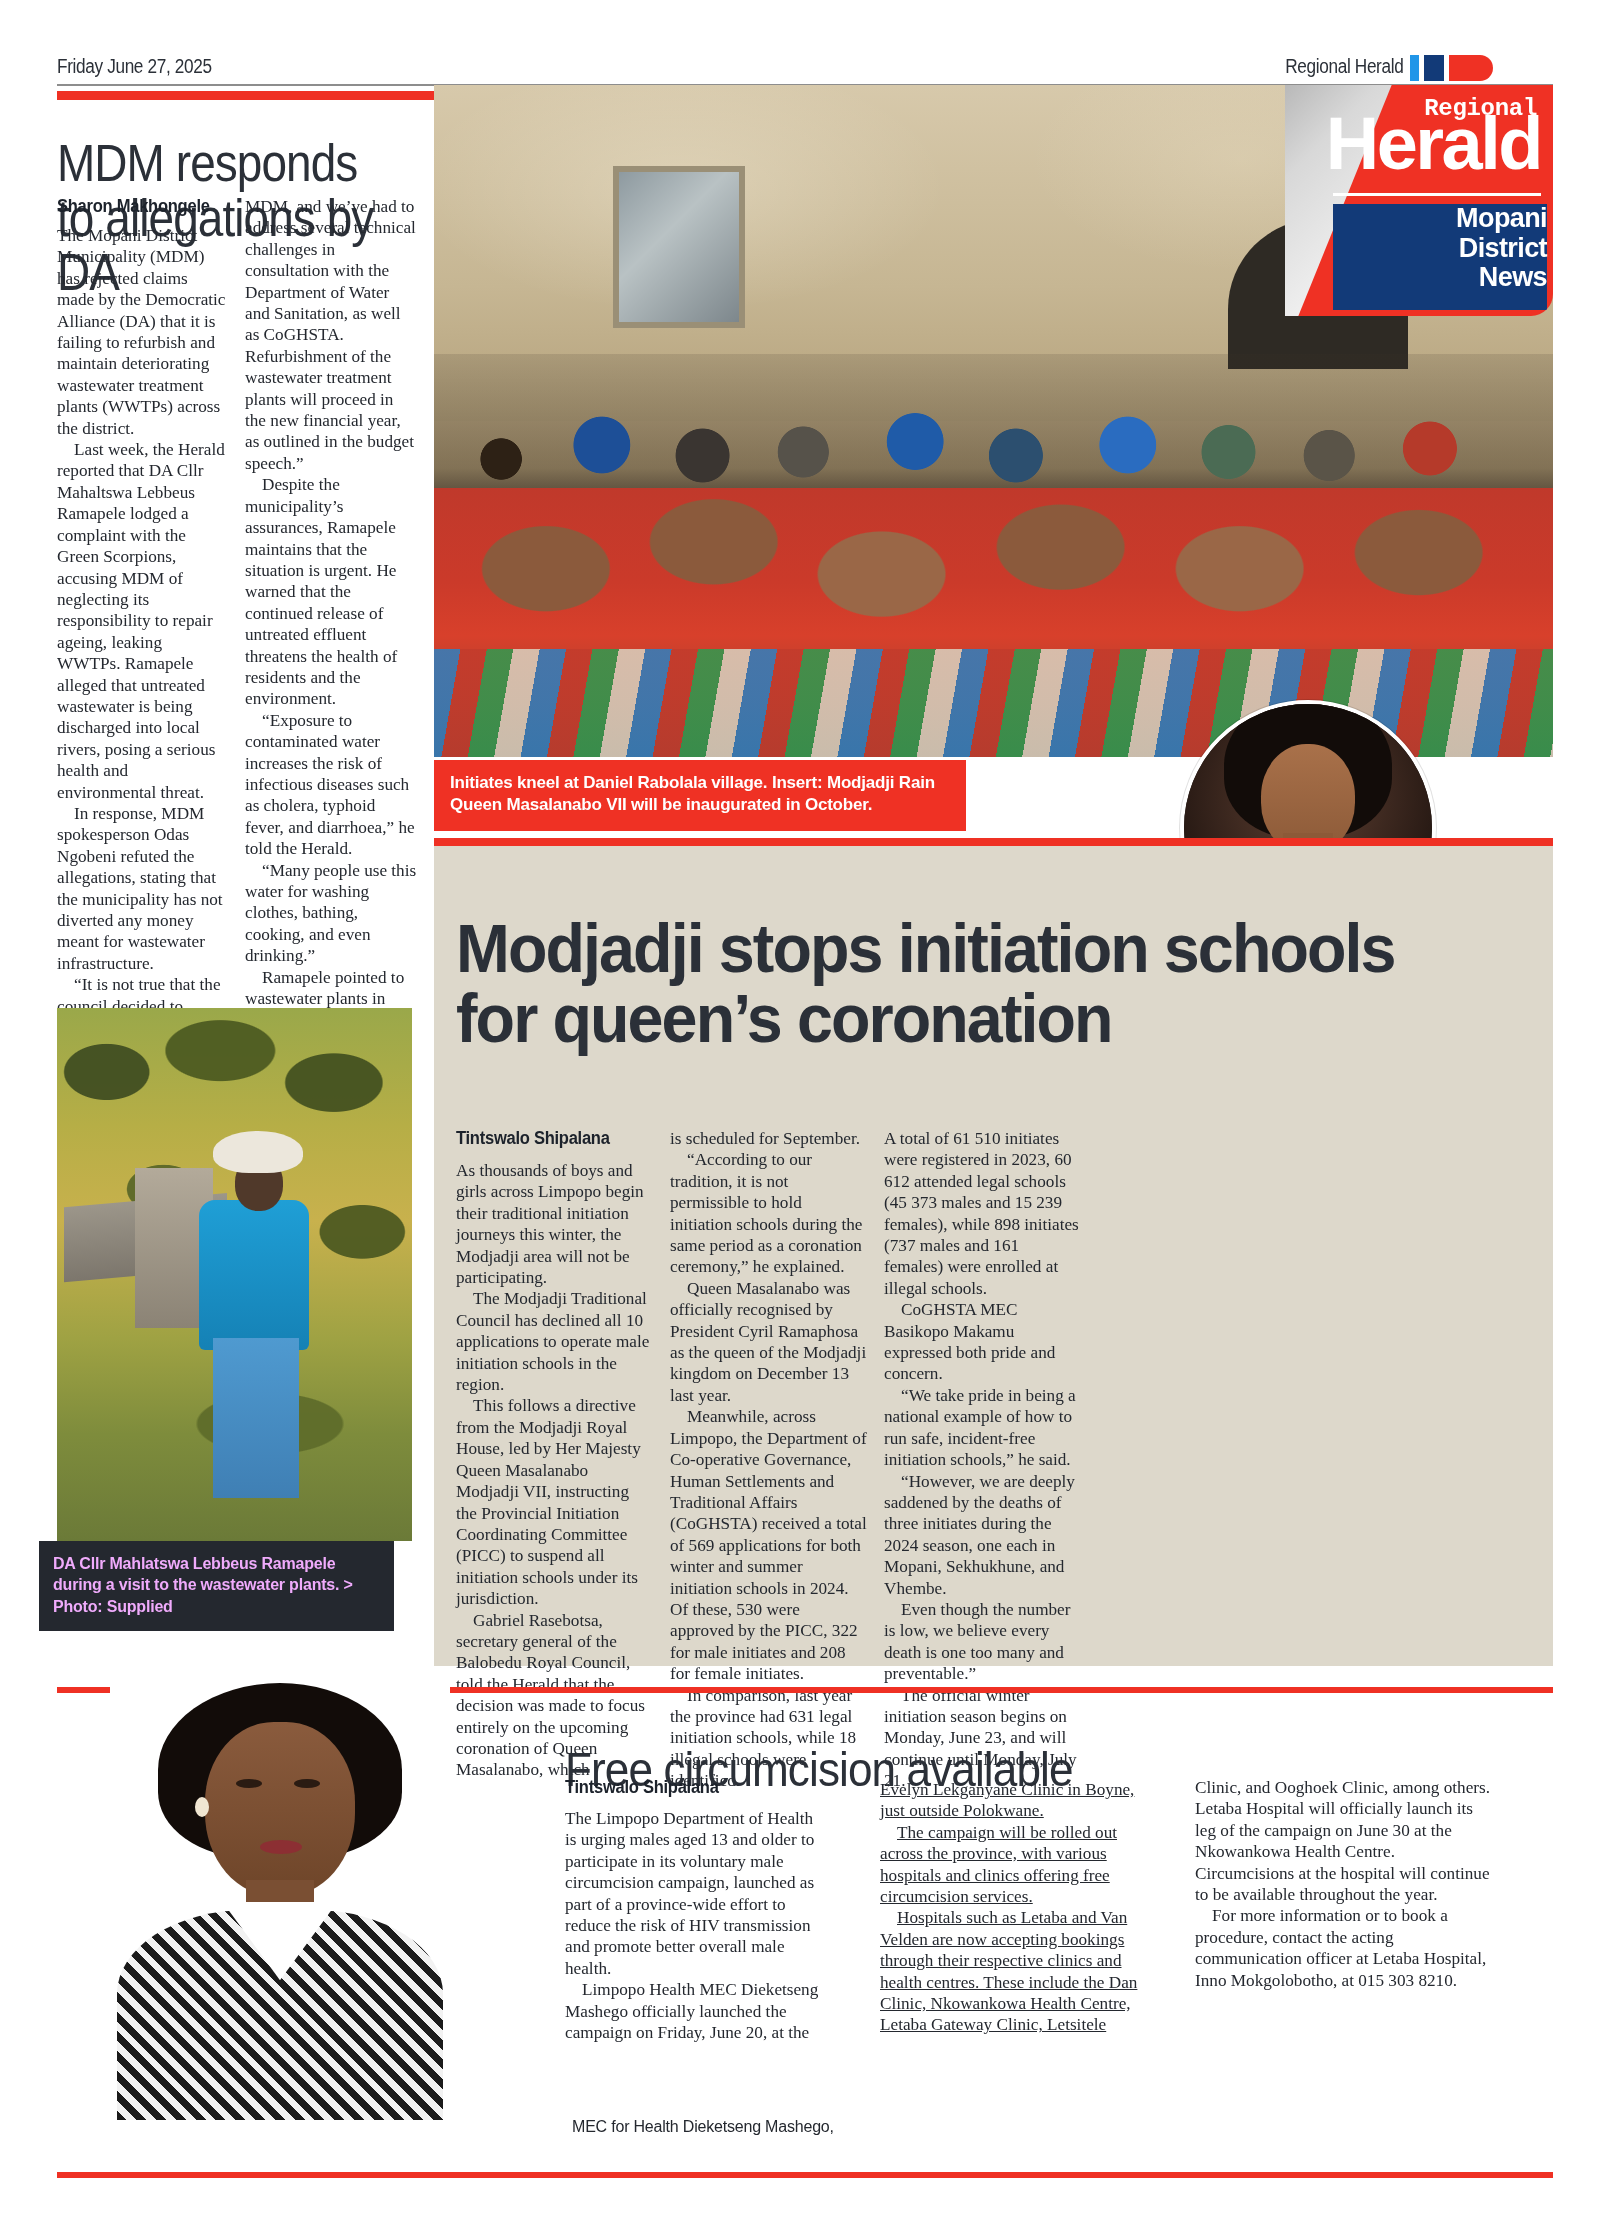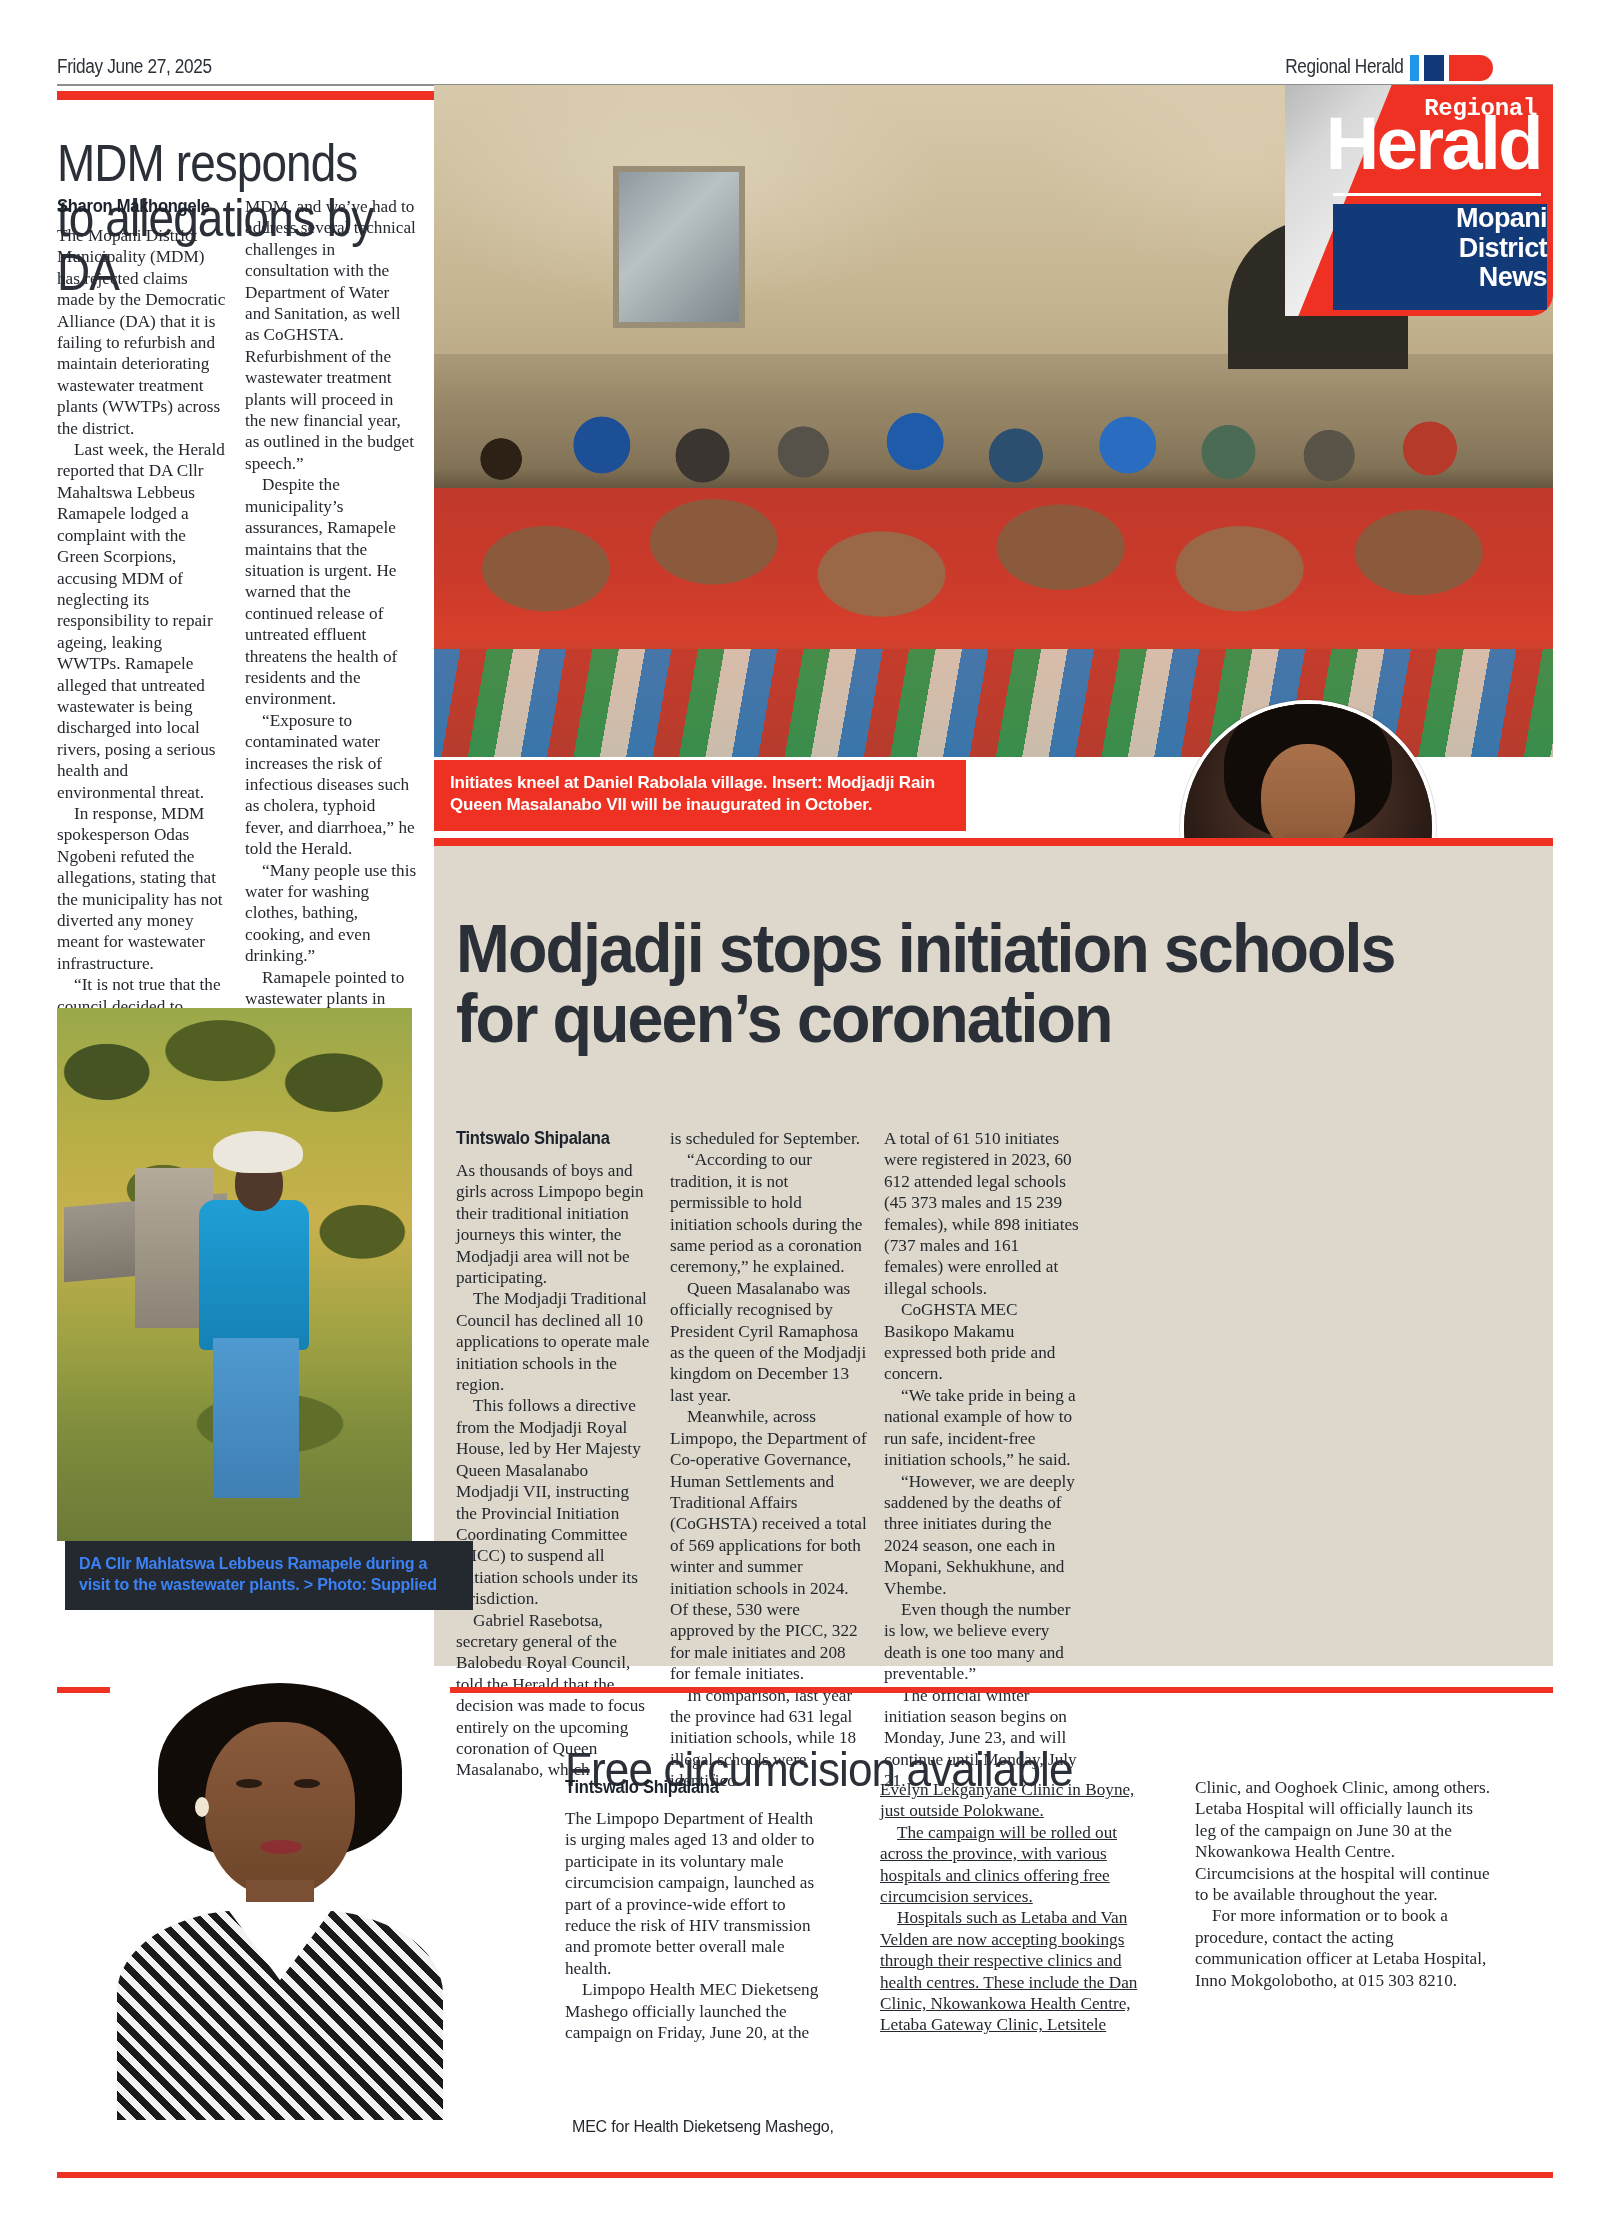--- a/index.html
+++ b/index.html
@@ -209,22 +209,22 @@
     opacity:.9;}
   .pl-slab{position:absolute;left:2%;top:36%;width:46%;height:14%;
     background:linear-gradient(180deg,#9c968a,#7c766c);transform:skewY(-5deg);}
   .pl-wall{position:absolute;left:22%;top:30%;width:22%;height:30%;
     background:linear-gradient(180deg,#b3aa9a,#8b8375);}
   .pl-man-hat{position:absolute;left:44%;top:23%;width:90px;height:42px;background:#ece7dc;border-radius:50% 50% 40% 40%;}
   .pl-man-head{position:absolute;left:50%;top:28%;width:48px;height:54px;background:#50392a;border-radius:46%;}
   .pl-man-shirt{position:absolute;left:40%;top:36%;width:110px;height:150px;background:linear-gradient(180deg,#1f9fd6,#1581b5);border-radius:16px 16px 6px 6px;}
   .pl-man-jeans{position:absolute;left:44%;top:62%;width:86px;height:160px;background:linear-gradient(180deg,#4f9ad0,#3f7fb4);}
   .cap-dark{
-    position:absolute;left:65px;top:1541px;width:408px;
-    background:#24282f;color:#3b82f6;
+    position:absolute;left:39px;top:1541px;width:355px;
+    background:#24282f;color:#f0abfc;
     font-family:"Liberation Sans", sans-serif;
     font-weight:700;font-size:16px;line-height:1.34;
     padding:12px 14px 14px 14px;box-sizing:border-box;letter-spacing:-0.2px;
   }
 
   
   .sep-red{position:absolute;left:57px;top:1687px;width:1496px;height:6px;background:#ef3124;}
   .a3-head{
     position:absolute;left:565px;top:1700px;
     font-family:"Liberation Sans", sans-serif;

